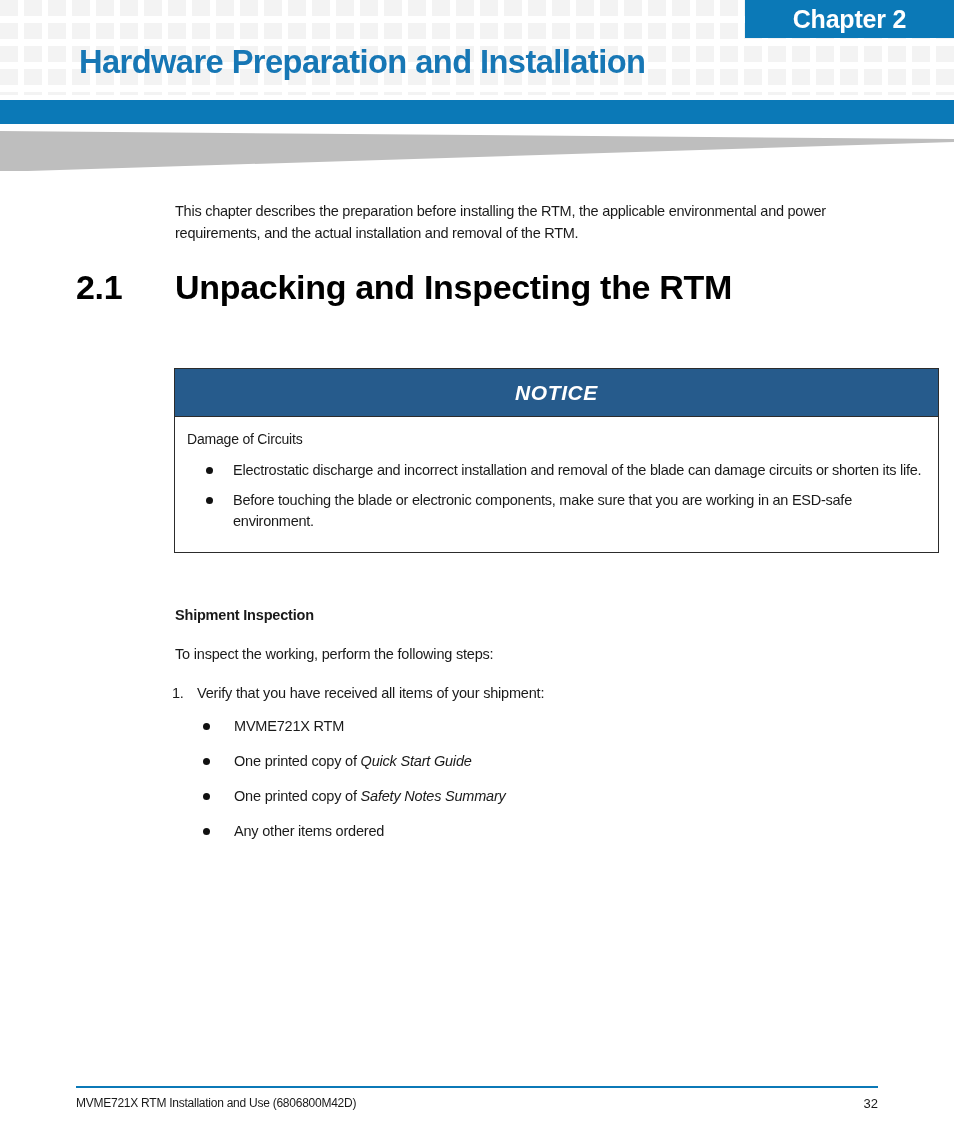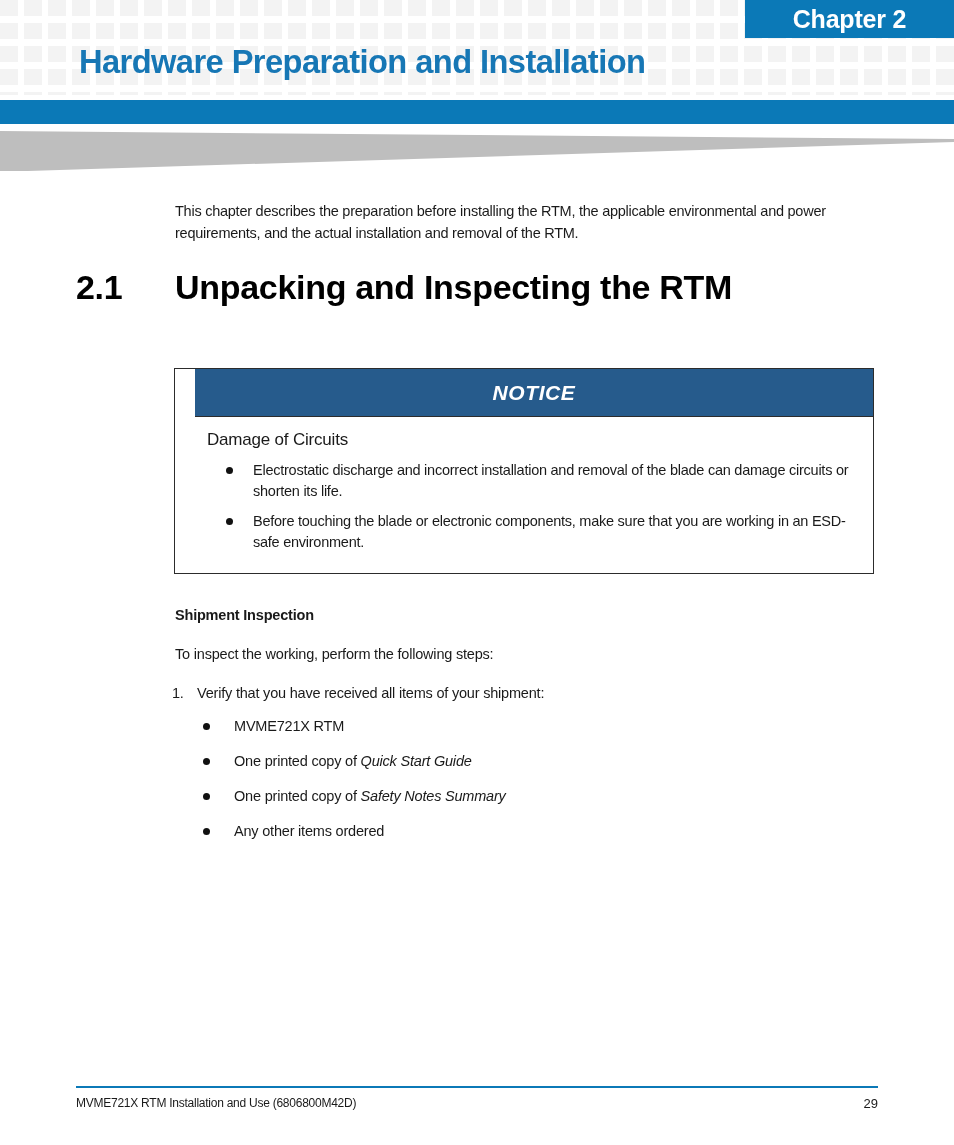--- a/index.html
+++ b/index.html
@@ -135,46 +135,45 @@
     display: flex;
   }
   .section-num { width: 99px; flex: 0 0 99px; }
   .section-text { flex: 1 1 auto; }
 
   
   .notice-box {
     position: absolute;
     left: 174px;
     top: 368px;
-    width: 700px;
+    width: 765px;
     border: 1px solid #2c2c2c;
     box-sizing: border-box;
     background: #ffffff;
-    padding-left: 20px;
   }
   .notice-header {
     height: 47px;
     background: #265B8C;
     border-bottom: 1px solid #2c2c2c;
     display: flex;
     align-items: center;
     justify-content: center;
   }
   .notice-header-label {
     color: #ffffff;
     font-size: 21px;
     font-weight: bold;
     font-style: italic;
     letter-spacing: 0.6px;
   }
   .notice-body {
     padding: 12px 16px 20px 12px;
   }
   .notice-lead {
-    font-size: 17px;
+    font-size: 14px;
     line-height: 21px;
     letter-spacing: -0.2px;
     margin: 0 0 10px 0;
   }
   .notice-list {
     margin: 0;
     padding: 0;
     list-style: none;
   }
   .notice-list li {
@@ -350,13 +349,13 @@
     </li>
     <li>
       <span class="dot"></span>
       <span>Any other items ordered</span><em></em>
     </li>
   </ul>
 </div>
 
 <div class="footer-rule"></div>
 <div class="footer-text">MVME721X RTM Installation and Use (6806800M42D)</div>
-<div class="footer-page">29</div>
+<div class="footer-page">32</div>
 
 </body></html>

